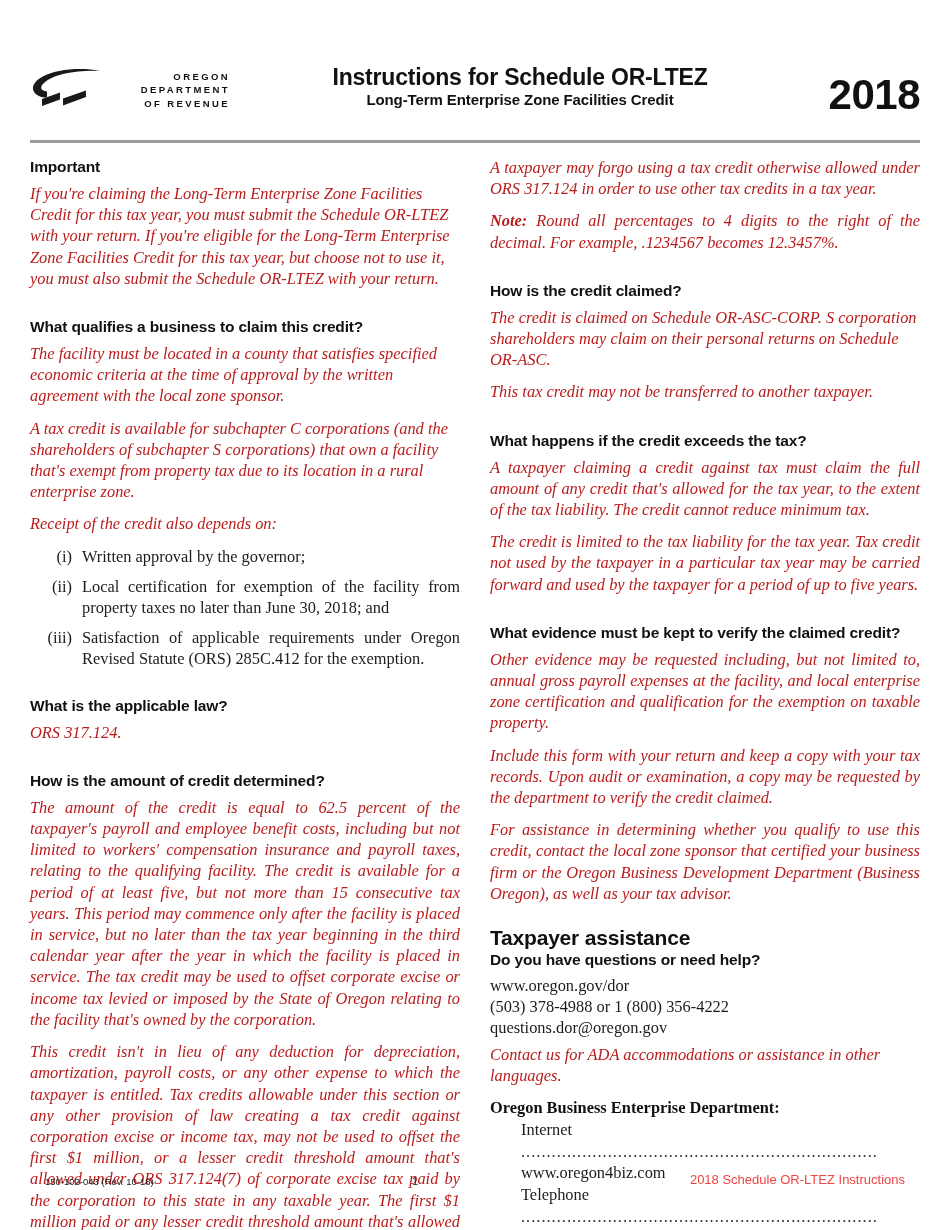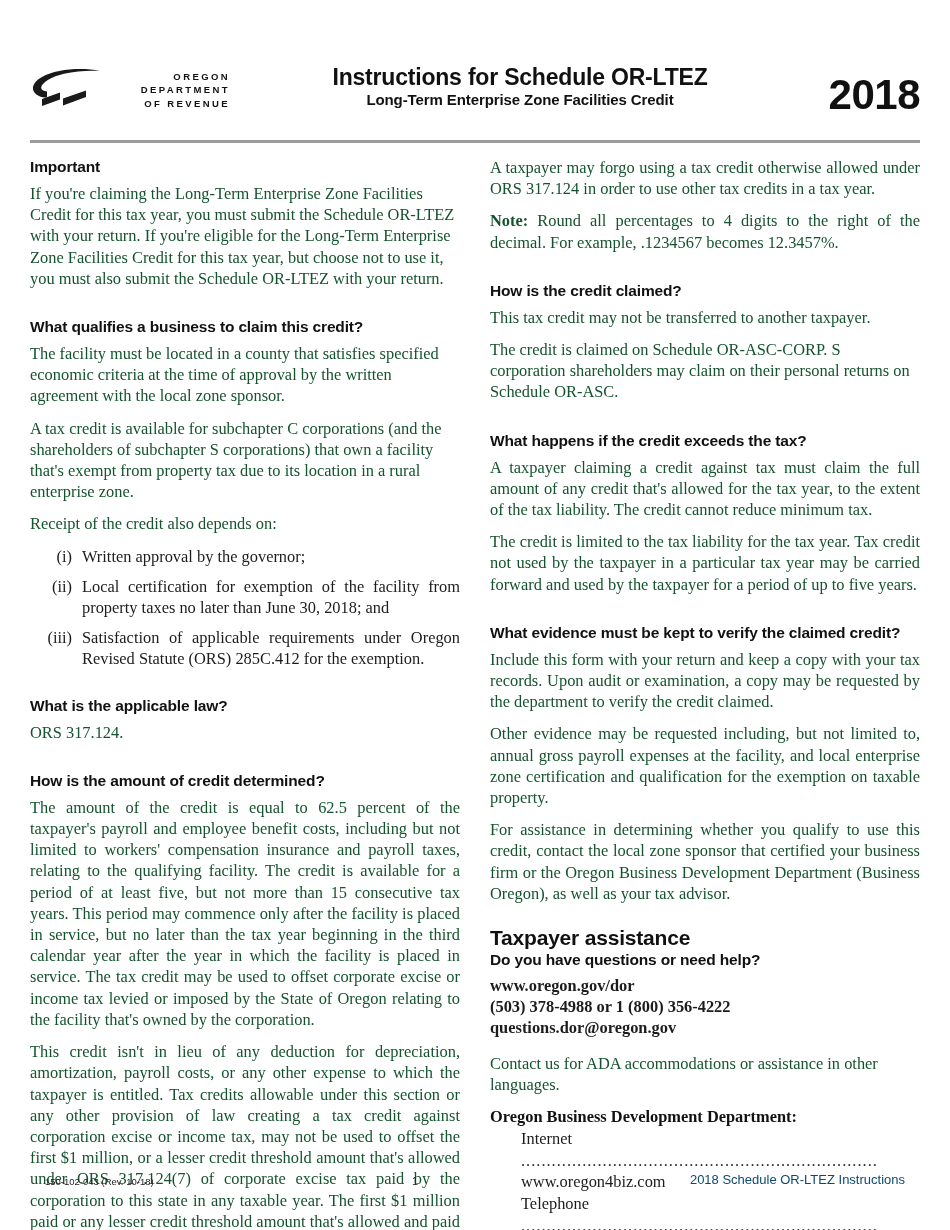--- a/index.html
+++ b/index.html
@@ -124,21 +124,22 @@
     letter-spacing: -0.2px;
   }
   .spacer-sec { height: 17px; }
   .spacer-sm { height: 11px; }
 
   p.body {
     font-family: "Liberation Serif", serif;
     font-size: 16.4px;
     line-height: 21.2px;
     margin: 0 0 11px 0;
-    color: #14532d;
+    color: #b91c1c;
+    font-style: italic;
   }
   p.body.just { text-align: justify; }
   p.body.last { margin-bottom: 0; }
 
   ol.roman {
     list-style: none;
     margin: 0 0 0 0;
     padding: 0;
   }
   ol.roman li {
@@ -157,22 +158,21 @@
     width: 42px;
     text-align: right;
     color: #1c1c1c;
   }
 
   .contact-lines {
     font-family: "Liberation Serif", serif;
     font-size: 16.4px;
     line-height: 21.2px;
     color: #1c1c1c;
-    margin: 0 0 14px 0;
-    font-weight: bold;
+    margin: 0 0 5px 0;
   }
   .contact-lines div { white-space: nowrap; }
 
   .obdd-title {
     font-family: "Liberation Serif", serif;
     font-weight: bold;
     font-size: 16.4px;
     line-height: 21.8px;
     color: #111;
     margin: 0;
@@ -217,21 +217,21 @@
     flex: 1 1 auto;
     text-align: center;
     font-size: 11px;
     color: #222;
     margin-left: -120px;
   }
   .footer .fr {
     width: 300px;
     text-align: right;
     font-size: 13px;
-    color: #0c4a6e;
+    color: #ef4444;
   }
 </style>
 </head>
 <body>
 
 <div class="page">
 
   <div class="header">
     <div class="logo-block">
       <svg class="logo-swoosh" viewBox="0 0 72 44">
@@ -292,47 +292,47 @@
     </div>
 
     <div class="col right">
 
       <p class="body just">A taxpayer may forgo using a tax credit otherwise allowed under ORS 317.124 in order to use other tax credits in a tax year.</p>
 
       <p class="body just"><b>Note:</b><span> Round all percentages to 4 digits to the right of the decimal. For example, .1234567 becomes 12.3457%.</span></p>
 
       <div class="spacer-sec"></div>
       <h2 class="sec">How is the credit claimed?</h2>
+      <p class="body">The credit is claimed on Schedule OR-ASC-CORP. S corporation shareholders may claim on their personal returns on Schedule OR-ASC.</p>
       <p class="body">This tax credit may not be transferred to another taxpayer.</p>
-      <p class="body">The credit is claimed on Schedule OR-ASC-CORP. S corporation shareholders may claim on their personal returns on Schedule OR-ASC.</p>
 
       <div class="spacer-sec"></div>
       <h2 class="sec">What happens if the credit exceeds the tax?</h2>
       <p class="body just">A taxpayer claiming a credit against tax must claim the full amount of any credit that's allowed for the tax year, to the extent of the tax liability. The credit cannot reduce minimum tax.</p>
       <p class="body just">The credit is limited to the tax liability for the tax year. Tax credit not used by the taxpayer in a particular tax year may be carried forward and used by the taxpayer for a period of up to five years.</p>
 
       <div class="spacer-sec"></div>
       <h2 class="sec">What evidence must be kept to verify the claimed credit?</h2>
+      <p class="body just">Other evidence may be requested including, but not limited to, annual gross payroll expenses at the facility, and local enterprise zone certification and qualification for the exemption on taxable property.</p>
       <p class="body just">Include this form with your return and keep a copy with your tax records. Upon audit or examination, a copy may be requested by the department to verify the credit claimed.</p>
-      <p class="body just">Other evidence may be requested including, but not limited to, annual gross payroll expenses at the facility, and local enterprise zone certification and qualification for the exemption on taxable property.</p>
       <p class="body just">For assistance in determining whether you qualify to use this credit, contact the local zone sponsor that certified your business firm or the Oregon Business Development Department (Business Oregon), as well as your tax advisor.</p>
 
       <div class="spacer-sm"></div>
       <h2 class="big">Taxpayer assistance</h2>
 
       <h2 class="sec tight">Do you have questions or need help?</h2>
       <div class="contact-lines">
         <div>www.oregon.gov/dor</div>
         <div>(503) 378-4988 or 1 (800) 356-4222</div>
         <div>questions.dor@oregon.gov</div>
       </div>
 
       <p class="body">Contact us for ADA accommodations or assistance in other languages.</p>
 
-      <div class="obdd-title">Oregon Business Development Department:</div>
+      <div class="obdd-title">Oregon Business Enterprise Department:</div>
       <div class="dotrow">
         <span class="lbl">Internet</span>
         <span class="dots">......................................................................</span>
         <span class="val">www.oregon4biz.com</span>
       </div>
       <div class="dotrow">
         <span class="lbl">Telephone</span>
         <span class="dots">......................................................................</span>
         <span class="val">503-986-0123</span>
       </div>

